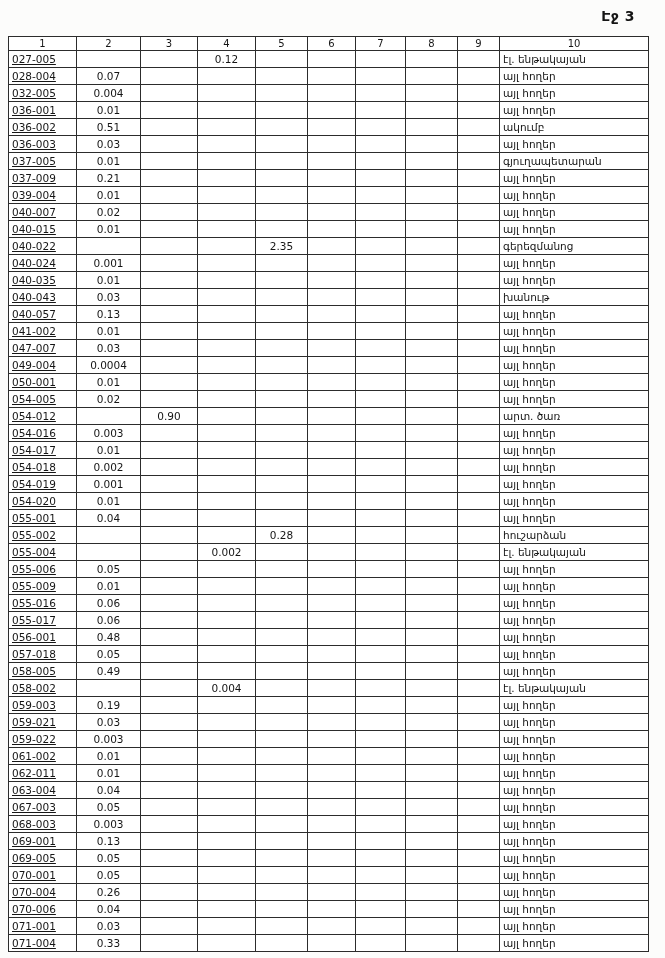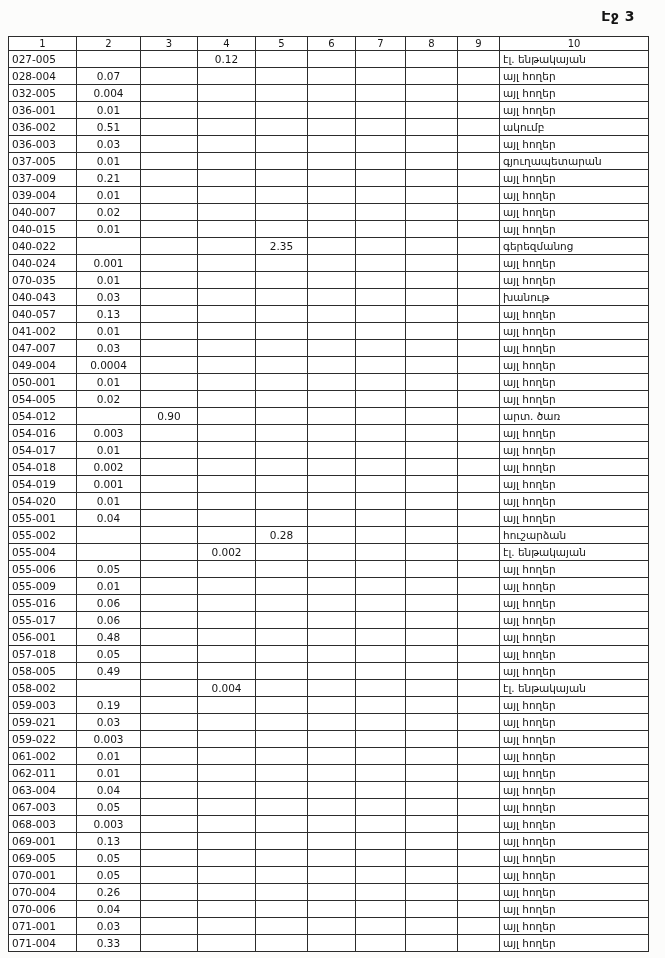--- a/index.html
+++ b/index.html
@@ -27,21 +27,21 @@
     line-height:15px;
     overflow:hidden;
     white-space:nowrap;
     font-weight:normal;
   }
   .doc-table thead th{
     height:13px;line-height:12px;
     text-align:center;
     font-size:10px;
   }
-  .doc-table td.col-code{text-align:left;}
+  .doc-table td.col-code{text-align:left;text-decoration:underline;}
   .doc-table td.col-num{text-align:center;}
   .doc-table td.col-usage{text-align:left;}
 </style>
 </head>
 <body>
 
 <div class="page-label">Էջ 3</div>
 
 <table class="doc-table">
   <colgroup>
@@ -221,21 +221,21 @@
         <td class="col-num"></td>
         <td class="col-num"></td>
         <td class="col-num"></td>
         <td class="col-num"></td>
         <td class="col-num"></td>
         <td class="col-num"></td>
         <td class="col-num"></td>
         <td class="col-usage">այլ հողեր</td>
       </tr>
       <tr>
-        <td class="col-code">070-035</td>
+        <td class="col-code">040-035</td>
         <td class="col-num">0.01</td>
         <td class="col-num"></td>
         <td class="col-num"></td>
         <td class="col-num"></td>
         <td class="col-num"></td>
         <td class="col-num"></td>
         <td class="col-num"></td>
         <td class="col-num"></td>
         <td class="col-usage">այլ հողեր</td>
       </tr>

